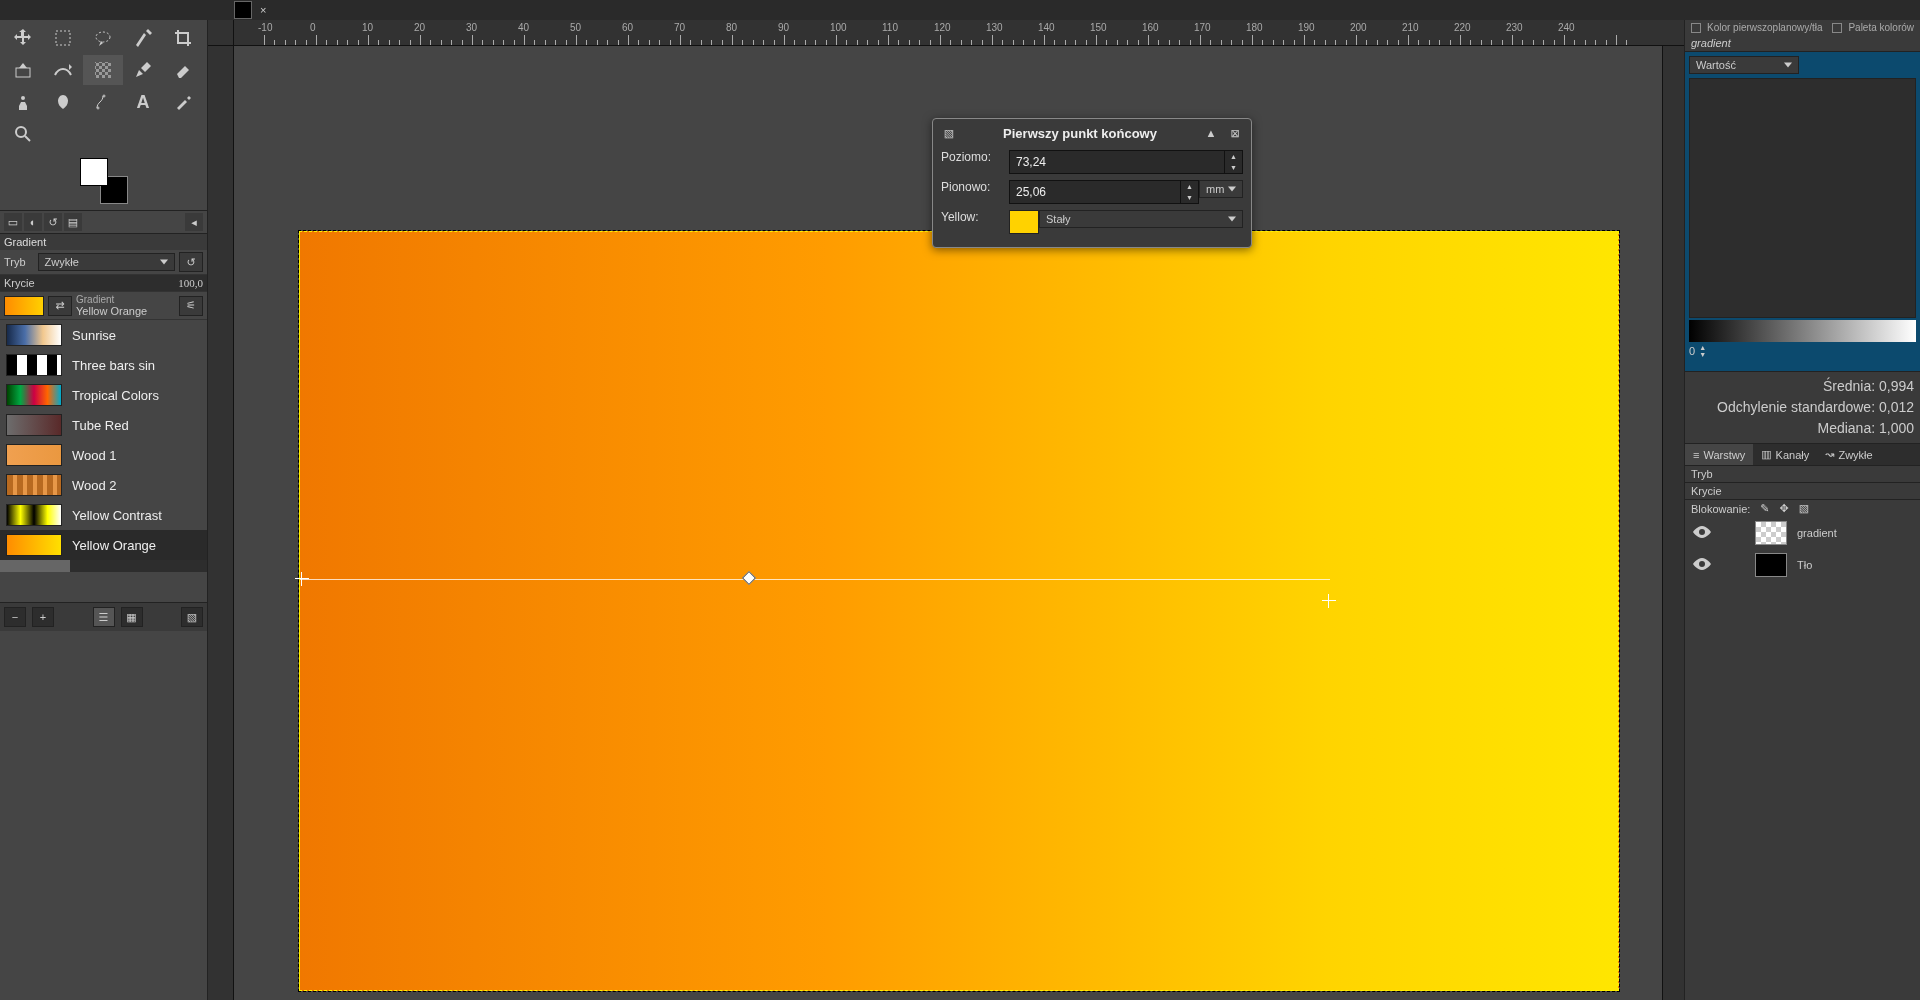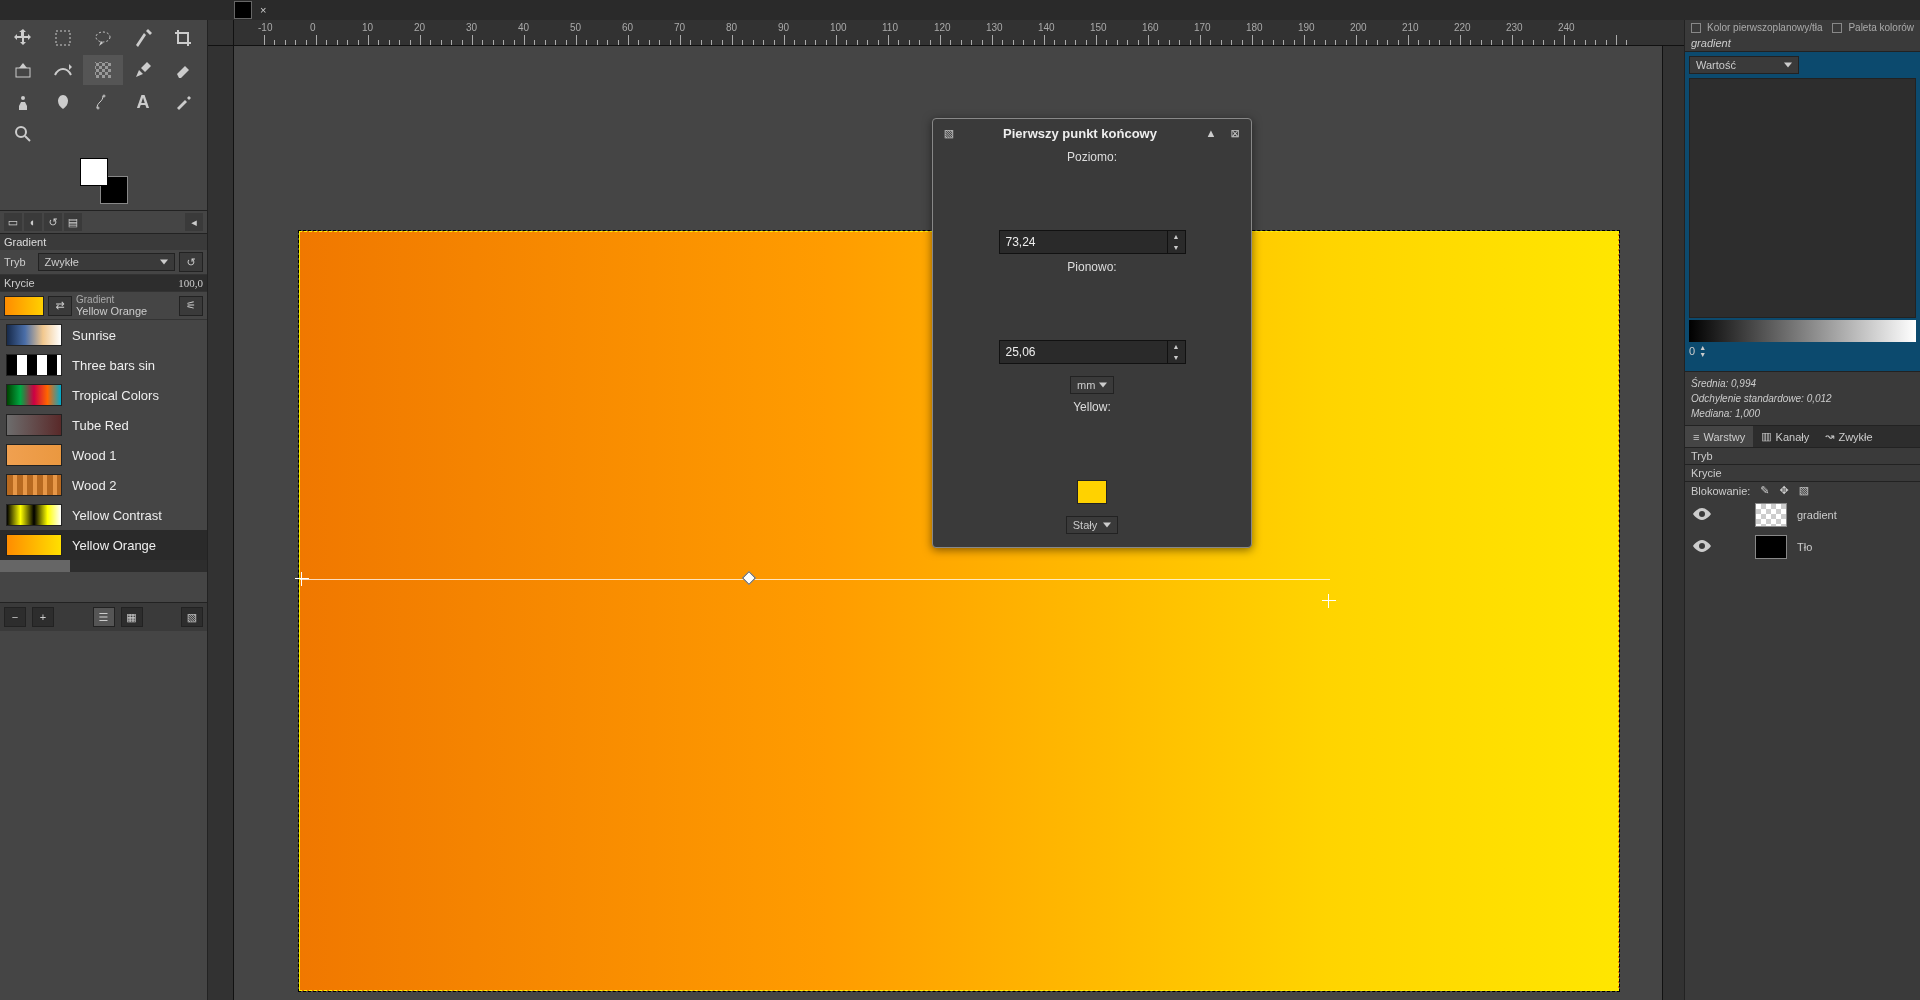--- a/index.html
+++ b/index.html
@@ -66,40 +66,40 @@
 .cross:after { top: 6px; left: 0; height: 1px; width: 14px; }
 
 .ruler-tick { position: absolute; bottom: 0; width: 1px; background: #aaa; }
 .ruler-num { position: absolute; bottom: 12px; font-size: 10px; color: #aaa; }
 
 
 .popup { position: absolute; top: 72px; right: 410px; width: 320px; background: #3a3a3a; border: 1px solid #888; border-radius: 4px; padding: 6px 8px 10px; box-shadow: 0 2px 10px rgba(0,0,0,0.5); }
 .popup-header { display: flex; align-items: center; gap: 8px; padding-bottom: 6px; }
 .popup-title { flex: 1; text-align: center; font-weight: bold; color: #eee; font-size: 13px; }
 .popup-header .ic { width: 16px; height: 16px; display: flex; align-items: center; justify-content: center; }
-.popup-row { display: flex; align-items: center; gap: 12px; padding: 3px 0; flex-direction: column; }
+.popup-row { display: flex; align-items: flex-start; gap: 0; padding: 3px 0; }
 .popup-row label { flex: 0 0 68px; color: #ddd; font-size: 12px; }
 .spin { flex: 1; display: flex; background: #2a2a2a; border: 1px solid #111; }
 .spin input { flex: 1; background: transparent; border: none; color: #eee; padding: 4px 6px; font-size: 12px; outline: none; }
 .spin .steppers { width: 18px; display: flex; flex-direction: column; border-left: 1px solid #111; }
 .spin .steppers div { flex: 1; display: flex; align-items: center; justify-content: center; font-size: 7px; color: #ccc; cursor: pointer; }
 .unit { width: 44px; }
 .color-swatch { width: 30px; height: 24px; background: #ffd200; border: 1px solid #222; }
 .color-select { flex: 1; }
 
 
 .right-panel { width: 236px; background: #3a3a3a; border-left: 1px solid #222; display: flex; flex-direction: column; }
 .rp-top { padding: 2px 6px; color: #aaa; font-size: 10px; display: flex; gap: 6px; align-items: center; }
 .rp-top .sq { width: 10px; height: 10px; border: 1px solid #888; }
 .histogram { height: 320px; background: #0c4a6e; border-bottom: 1px solid #222; padding: 4px; }
 .histogram-head { display: flex; align-items: center; }
 .histogram-select { width: 110px; }
 .histogram-body { height: 240px; background: #2d2d2d; margin-top: 4px; border: 1px solid #222; }
 .histogram-axis { height: 22px; background: linear-gradient(90deg,#000,#fff); margin-top: 2px; }
-.histogram-stats { padding: 4px 6px; text-align: left; color: #ccc; font-size: 10px; line-height: 1.5; font-style: italic; }
+.histogram-stats { padding: 4px 6px; text-align: right; color: #ccc; font-size: 14px; line-height: 1.5; }
 .layer-tabs { display: flex; border-top: 1px solid #222; border-bottom: 1px solid #222; background: #2d2d2d; }
 .layer-tab { display: flex; align-items: center; gap: 4px; padding: 4px 8px; cursor: pointer; color: #ccc; font-size: 11px; }
 .layer-tab.active { background: #454545; }
 .layer-row { display: flex; align-items: center; gap: 10px; padding: 4px 6px; }
 .eye { width: 24px; height: 18px; }
 .layer-thumb { width: 32px; height: 24px; border: 1px solid #888; }
 .lock-row { display: flex; align-items: center; gap: 10px; padding: 2px 6px; color: #ccc; }
 .small-row { padding: 2px 6px; border-bottom: 1px solid #222; color: #ccc; font-size: 11px; }
 </style>
 </head>

